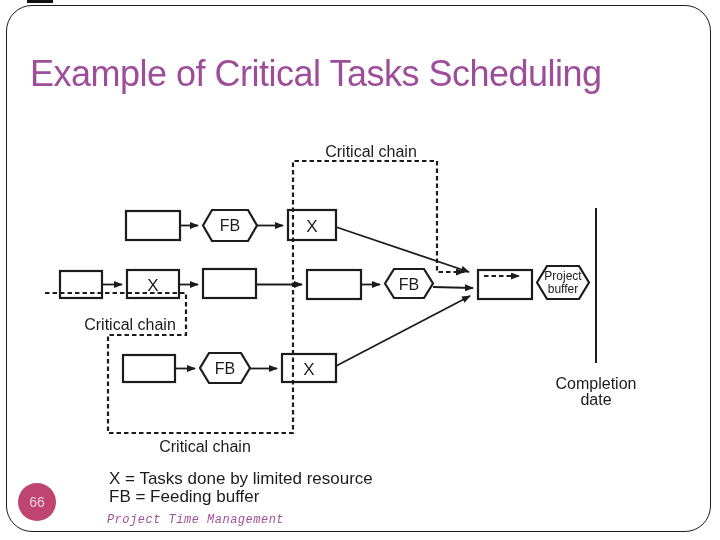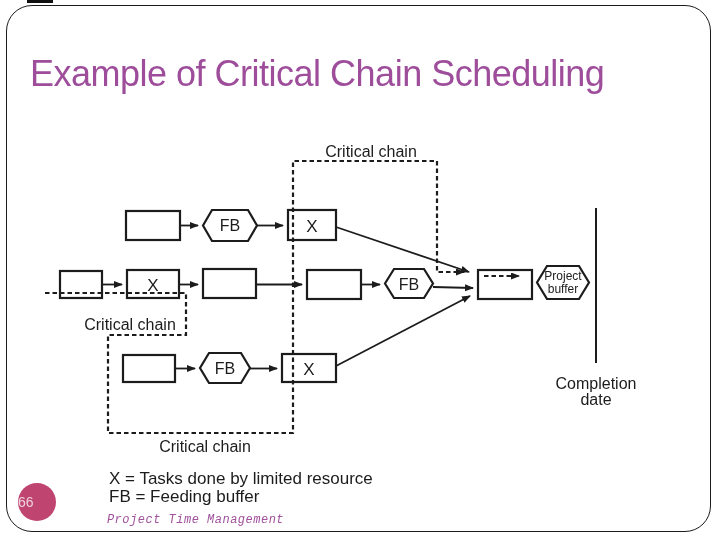--- a/index.html
+++ b/index.html
@@ -25,36 +25,36 @@
   svg .conn{stroke:#1c1c1c;stroke-width:1.8;fill:none;}
   svg .dashed{stroke:#1c1c1c;stroke-width:2.2;fill:none;stroke-dasharray:4.5 3;}
   svg .dateline{stroke:#1c1c1c;stroke-width:2;}
   svg text{fill:#1c1c1c;stroke:none;font-family:"Liberation Sans",sans-serif;}
   svg .lbl{font-size:16px;}
   svg .node-lbl{font-size:17px;}
   svg .pb-lbl{font-size:12px;}
   svg .legend{font-size:17px;}
   .page-badge{
     position:absolute;left:18px;top:483px;width:38px;height:38px;border-radius:50%;
-    background:#bf4470;color:#eed3dd;display:flex;align-items:center;justify-content:flex-start;
+    background:#bf4470;color:#eed3dd;display:flex;align-items:center;justify-content:center;
     font-size:14px;font-family:"Liberation Sans",sans-serif;
   }
   .footer{
     position:absolute;left:98px;top:513px;width:195px;text-align:center;
     font-family:Liberation Mono, monospace;font-style:italic;font-size:12px;
     letter-spacing:0.5px;color:#a0519c;white-space:nowrap;
   }
 </style>
 </head>
 <body>
 
 <div class="slide-border"></div>
 <div class="top-tick"></div>
 
-<h1 class="slide-title">Example of Critical Chain Scheduling</h1>
+<h1 class="slide-title">Example of Critical Tasks Scheduling</h1>
 
 <svg class="diagram" width="720" height="540" viewBox="0 0 720 540">
   <defs>
     <marker id="arr" markerWidth="10" markerHeight="8" refX="8" refY="3.5" orient="auto" markerUnits="userSpaceOnUse">
       <path d="M0,0 L9,3.5 L0,7 z" fill="#1c1c1c"></path>
     </marker>
   </defs>
 
   <line class="dateline" x1="596" y1="208" x2="596" y2="363"></line>
 

